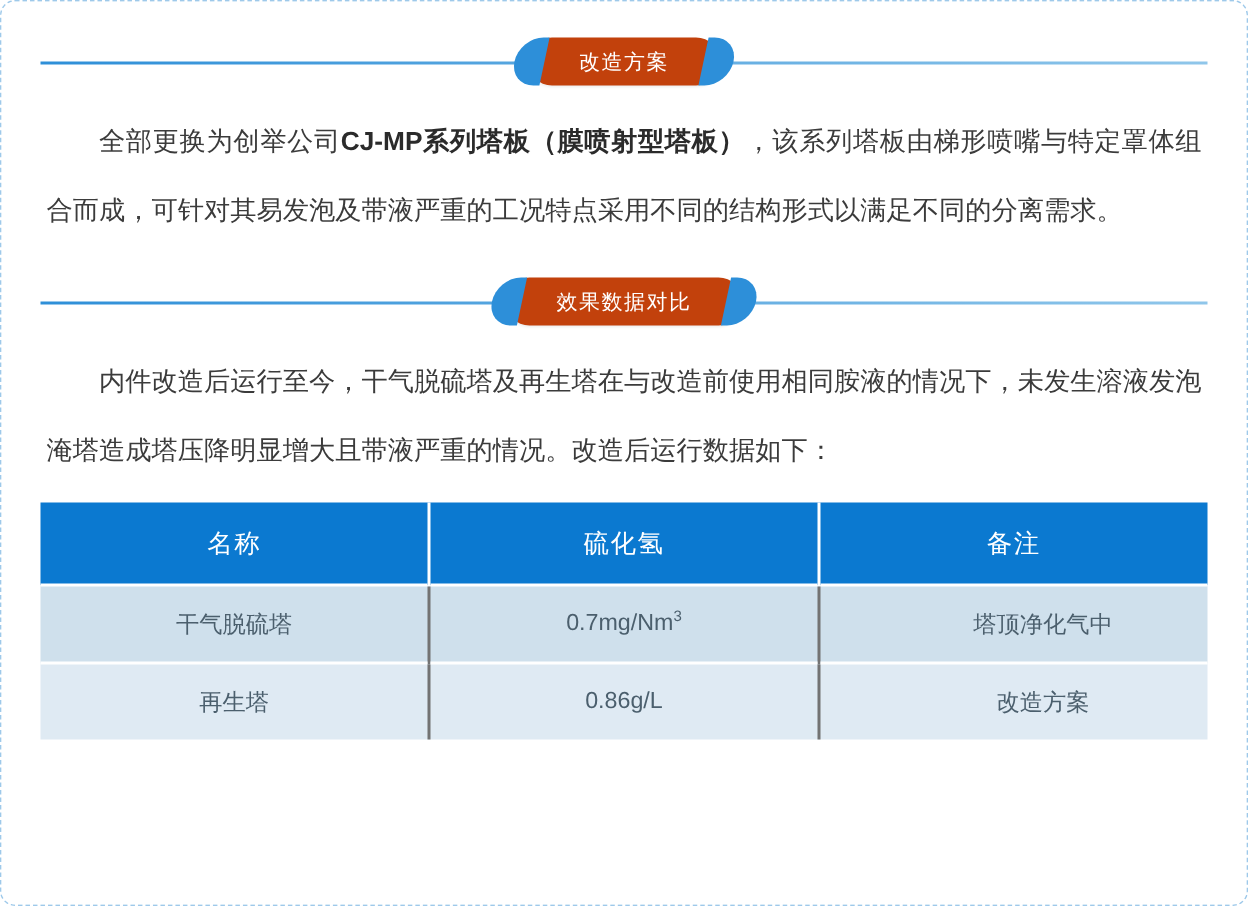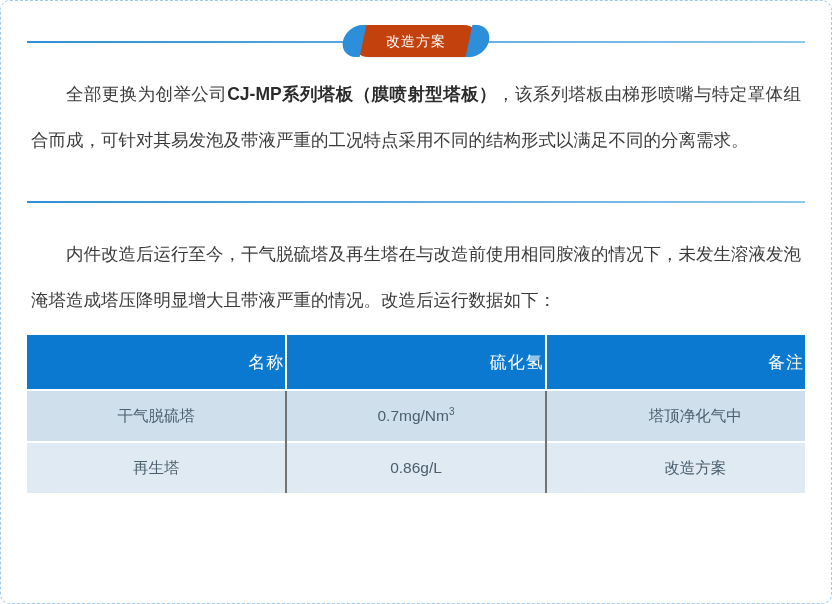--- a/index.html
+++ b/index.html
@@ -105,21 +105,21 @@
     border-collapse: collapse;
     margin-top: 12px;
     table-layout: fixed;
   }
   table.data th {
     background: #0b79d0;
     color: #ffffff;
     font-size: 17px;
     font-weight: normal;
     height: 52px;
-    text-align: right;
+    text-align: center;
     border-right: 2px solid #ffffff;
     letter-spacing: 1px;
   }
   table.data th:last-child { border-right: none; margin-left: 29px; }
   table.data td {
     background: #cfe0ec;
     color: #4b5f6d;
     font-size: 15.5px;
     height: 48px;
     text-align: center;
@@ -147,20 +147,21 @@
     </div>
 
     <p class="para">
       <span>全部更换为创举公司</span><b>CJ-MP系列塔板（膜喷射型塔板）</b><span>，该系列塔板由梯形喷嘴与特定罩体组合而成，可针对其易发泡及带液严重的工况特点采用不同的结构形式以满足不同的分离需求。</span>
     </p>
 
     <div class="spacer-1"></div>
 
     <div class="banner-wrap">
       <div class="banner-line"></div>
+      <div class="banner">效果数据对比</div>
     </div>
 
     <p class="para">内件改造后运行至今，干气脱硫塔及再生塔在与改造前使用相同胺液的情况下，未发生溶液发泡淹塔造成塔压降明显增大且带液严重的情况。改造后运行数据如下：</p>
 
     <table class="data">
       <thead>
         <tr>
           <th>名称</th>
           <th>硫化氢</th>
           <th>备注</th>

